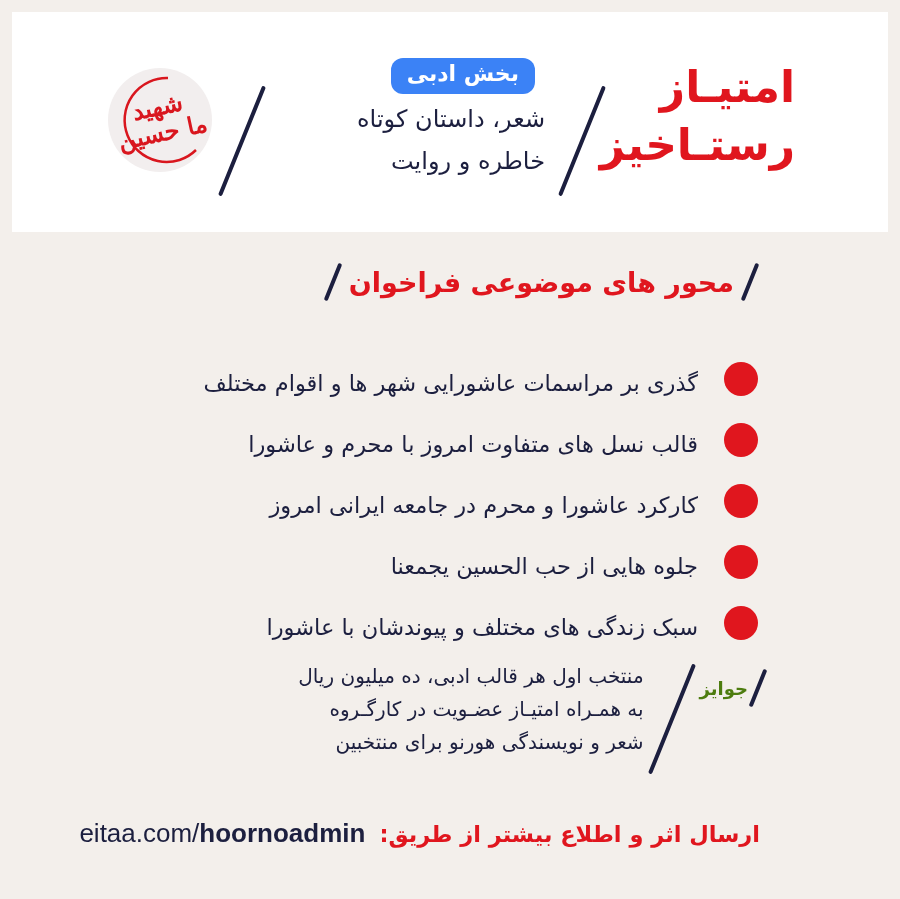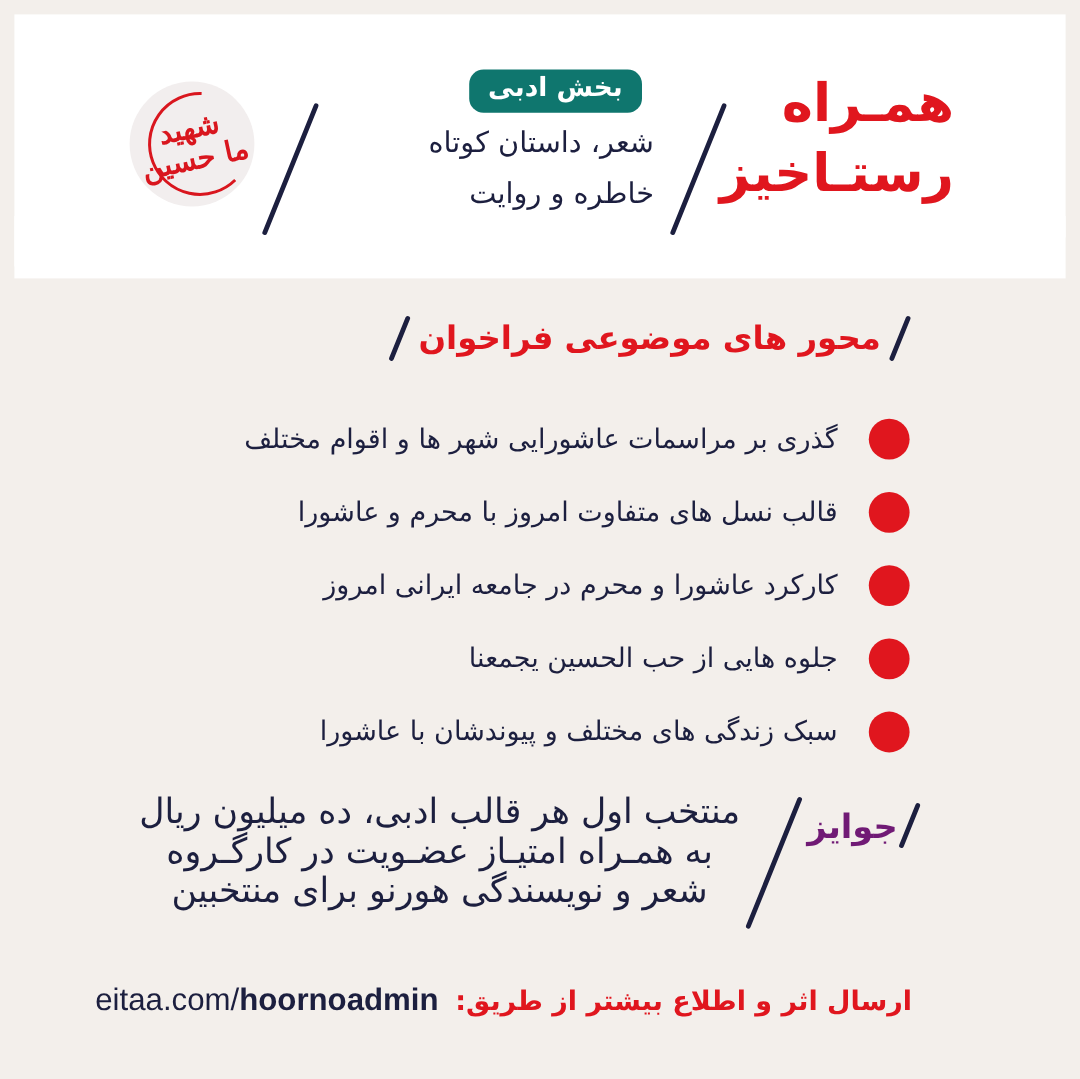--- a/index.html
+++ b/index.html
@@ -43,21 +43,21 @@
     .slash.s2 { left: 240px; top: 82px; height: 118px; transform: rotate(22deg); }
     .subtitle-block {
       position: absolute;
       right: 355px; top: 58px;
       width: 300px;
       text-align: right;
       direction: rtl;
     }
     .badge {
       display: inline-block;
-      background: #0f766e;
+      background: #3b82f6;
       color: #ffffff;
       font-weight: bold;
       font-size: 22px;
       padding: 2px 16px 6px 16px;
       border-radius: 12px;
       margin-right: 10px;
       line-height: 28px;
     }
     .subtitle-line {
       font-size: 24px;
@@ -105,21 +105,21 @@
       transform: rotate(22deg);
     }
     .topics {
       position: absolute;
       right: 142px; top: 336px;
       width: 640px;
       direction: rtl;
       list-style: none;
     }
     .topic {
-      display: flex; align-items: center;
+      display: flex; align-items: flex-end;
       height: 60px;
       margin-bottom: 1px;
     }
     .bullet {
       width: 34px; height: 34px;
       border-radius: 50%;
       background: #e0161e;
       flex-shrink: 0;
       margin-left: 26px;
     }
@@ -132,36 +132,36 @@
       position: absolute;
       right: 140px; top: 660px;
       direction: rtl;
       display: flex; align-items: flex-start;
     }
     .prizes-heading {
       display: flex; align-items: center; gap: 8px;
       margin-top: 8px;
     }
     .prizes-heading .label {
-      color: #701a75;
-      font-weight: bold;
-      font-size: 28px;
+      color: #4d7c0f;
+      font-weight: bold;
+      font-size: 18px;
     }
     .big-slash {
       width: 4px; height: 118px;
       background: #1c1f3f;
       border-radius: 2px;
       transform: rotate(22deg);
       margin: 0 26px 0 26px;
     }
     .prizes-body {
-      font-size: 29px;
+      font-size: 20px;
       line-height: 33px;
       color: #1c1f3f;
-      text-align: center;
+      text-align: right;
       white-space: nowrap;
     }
     .footer {
       position: absolute;
       right: 140px; top: 818px;
       direction: rtl;
       display: flex; align-items: baseline; gap: 14px;
     }
     .footer .label {
       color: #e0161e;
@@ -178,21 +178,21 @@
   </style>
 </head>
 <body>
 
 <div class="header-card"></div>
 <svg class="header-wave" viewBox="0 0 900 70" preserveAspectRatio="none">
   <path d="M12 0 L888 0 L888 18 C760 30 640 52 470 50 C300 48 160 30 12 42 Z" fill="#ffffff"></path>
 </svg>
 
 <div class="title-block">
-  <div>همـراه</div>
+  <div>امتیـاز</div>
   <div>رستـاخیز</div>
 </div>
 
 <div class="slash s1"></div>
 
 <div class="subtitle-block">
   <span class="badge">بخش ادبی</span>
   <div class="subtitle-line">شعر، داستان کوتاه</div>
   <div class="subtitle-line">خاطره و روایت</div>
 </div>

